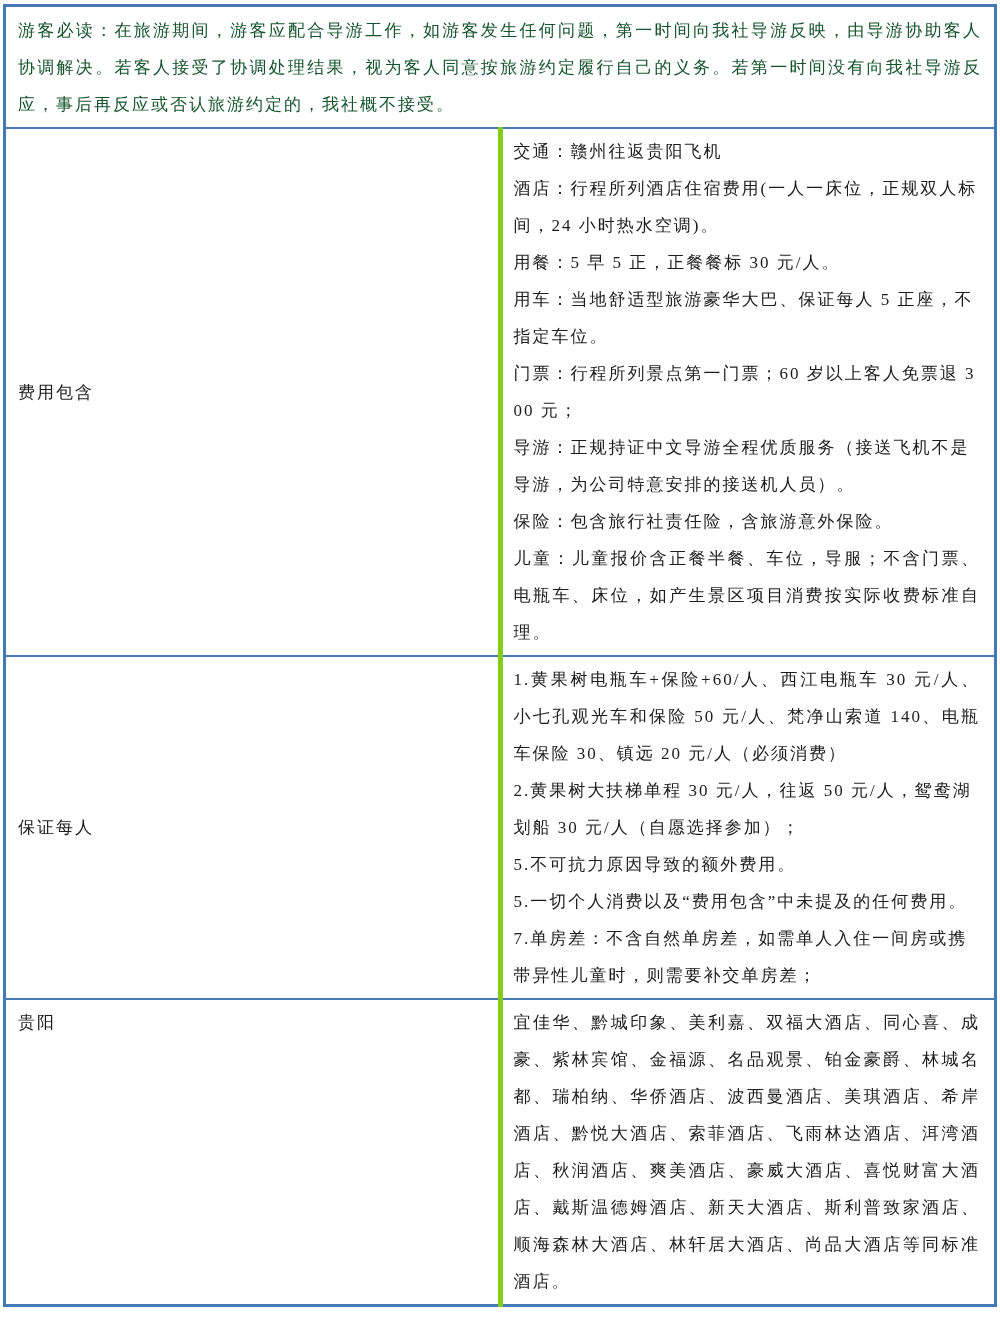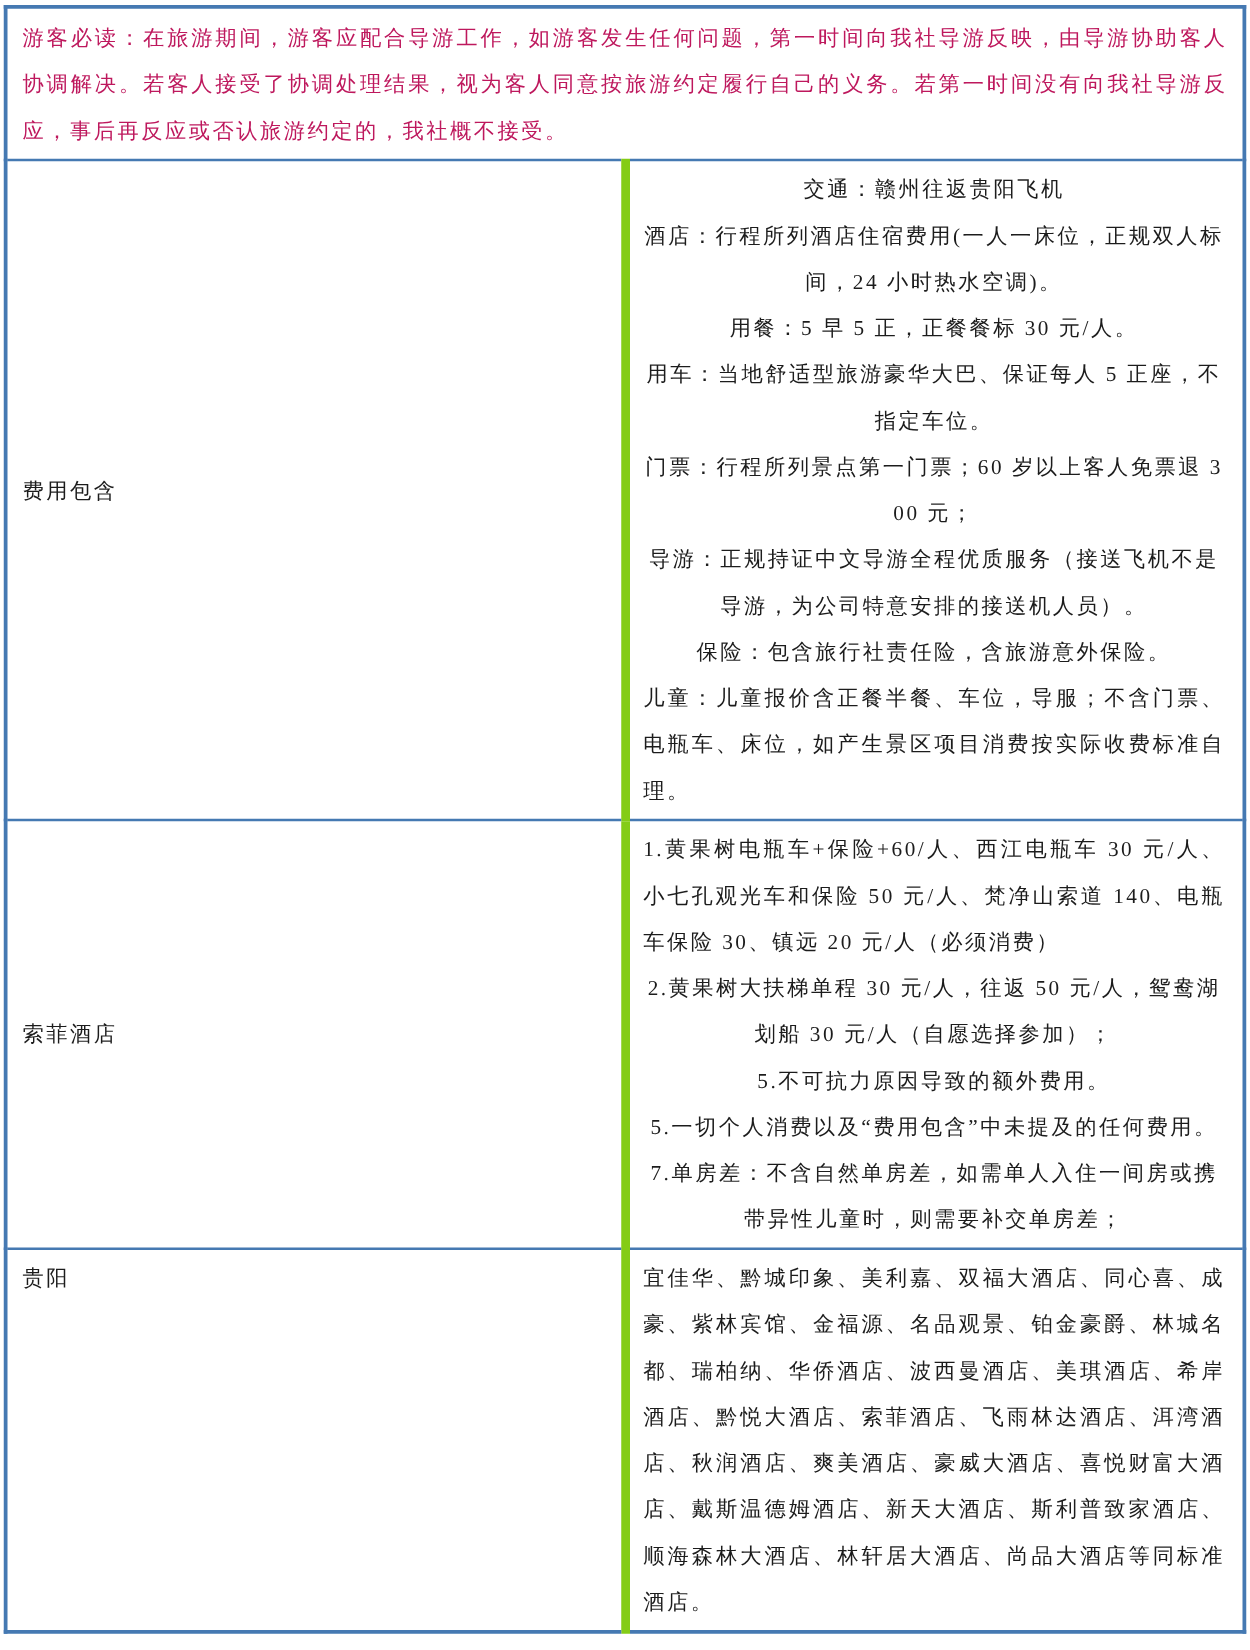--- a/index.html
+++ b/index.html
@@ -20,32 +20,32 @@
     font-size:17px;
     line-height:37px;
     letter-spacing:2px;
     vertical-align:top;
     padding:4px 14px 4px 11px;
     word-break:break-all;
   }
   tr{border-top:2px solid #4579b2;border-bottom:2px solid #4579b2;}
   td.label{
     width:112px;
-    border-right:7px solid #84cc16;
+    border-right:5px solid #84cc16;
     padding-left:12px;
     letter-spacing:2px;
   }
   td.label.mid{vertical-align:middle;}
   td.notice{
-    color:#be185d;
+    color:#14532d;
     padding:5px 12px 4px 12px;
     text-align:justify;
   }
   p.para{margin:0;text-align:justify;}
-  p.para-left{margin:0;text-align:center;}
+  p.para-left{margin:0;text-align:left;}
 </style>
 </head>
 <body>
 
 <div class="page">
   <table class="doc">
 
     <tbody>
         <tr>
       <td colspan="2" class="notice">游客必读：在旅游期间，游客应配合导游工作，如游客发生任何问题，第一时间向我社导游反映，由导游协助客人协调解决。若客人接受了协调处理结果，视为客人同意按旅游约定履行自己的义务。若第一时间没有向我社导游反应，事后再反应或否认旅游约定的，我社概不接受。</td>
@@ -59,21 +59,21 @@
         <p class="para-left">用餐：5 早 5 正，正餐餐标 30 元/人。</p>
         <p class="para-left">用车：当地舒适型旅游豪华大巴、保证每人 5 正座，不指定车位。</p>
         <p class="para-left">门票：行程所列景点第一门票；60 岁以上客人免票退 300 元；</p>
         <p class="para-left">导游：正规持证中文导游全程优质服务（接送飞机不是导游，为公司特意安排的接送机人员）。</p>
         <p class="para-left">保险：包含旅行社责任险，含旅游意外保险。</p>
         <p class="para">儿童：儿童报价含正餐半餐、车位，导服；不含门票、电瓶车、床位，如产生景区项目消费按实际收费标准自理。</p>
       </td>
     </tr>
 
     <tr>
-      <td class="label mid">索菲酒店</td>
+      <td class="label mid">保证每人</td>
       <td class="content">
         <p class="para">1.黄果树电瓶车+保险+60/人、西江电瓶车 30 元/人、小七孔观光车和保险 50 元/人、梵净山索道 140、电瓶车保险 30、镇远 20 元/人（必须消费）</p>
         <p class="para-left">2.黄果树大扶梯单程 30 元/人，往返 50 元/人，鸳鸯湖划船 30 元/人（自愿选择参加）；</p>
         <p class="para-left">5.不可抗力原因导致的额外费用。</p>
         <p class="para-left">5.一切个人消费以及“费用包含”中未提及的任何费用。</p>
         <p class="para-left">7.单房差：不含自然单房差，如需单人入住一间房或携带异性儿童时，则需要补交单房差；</p>
       </td>
     </tr>
 
 

